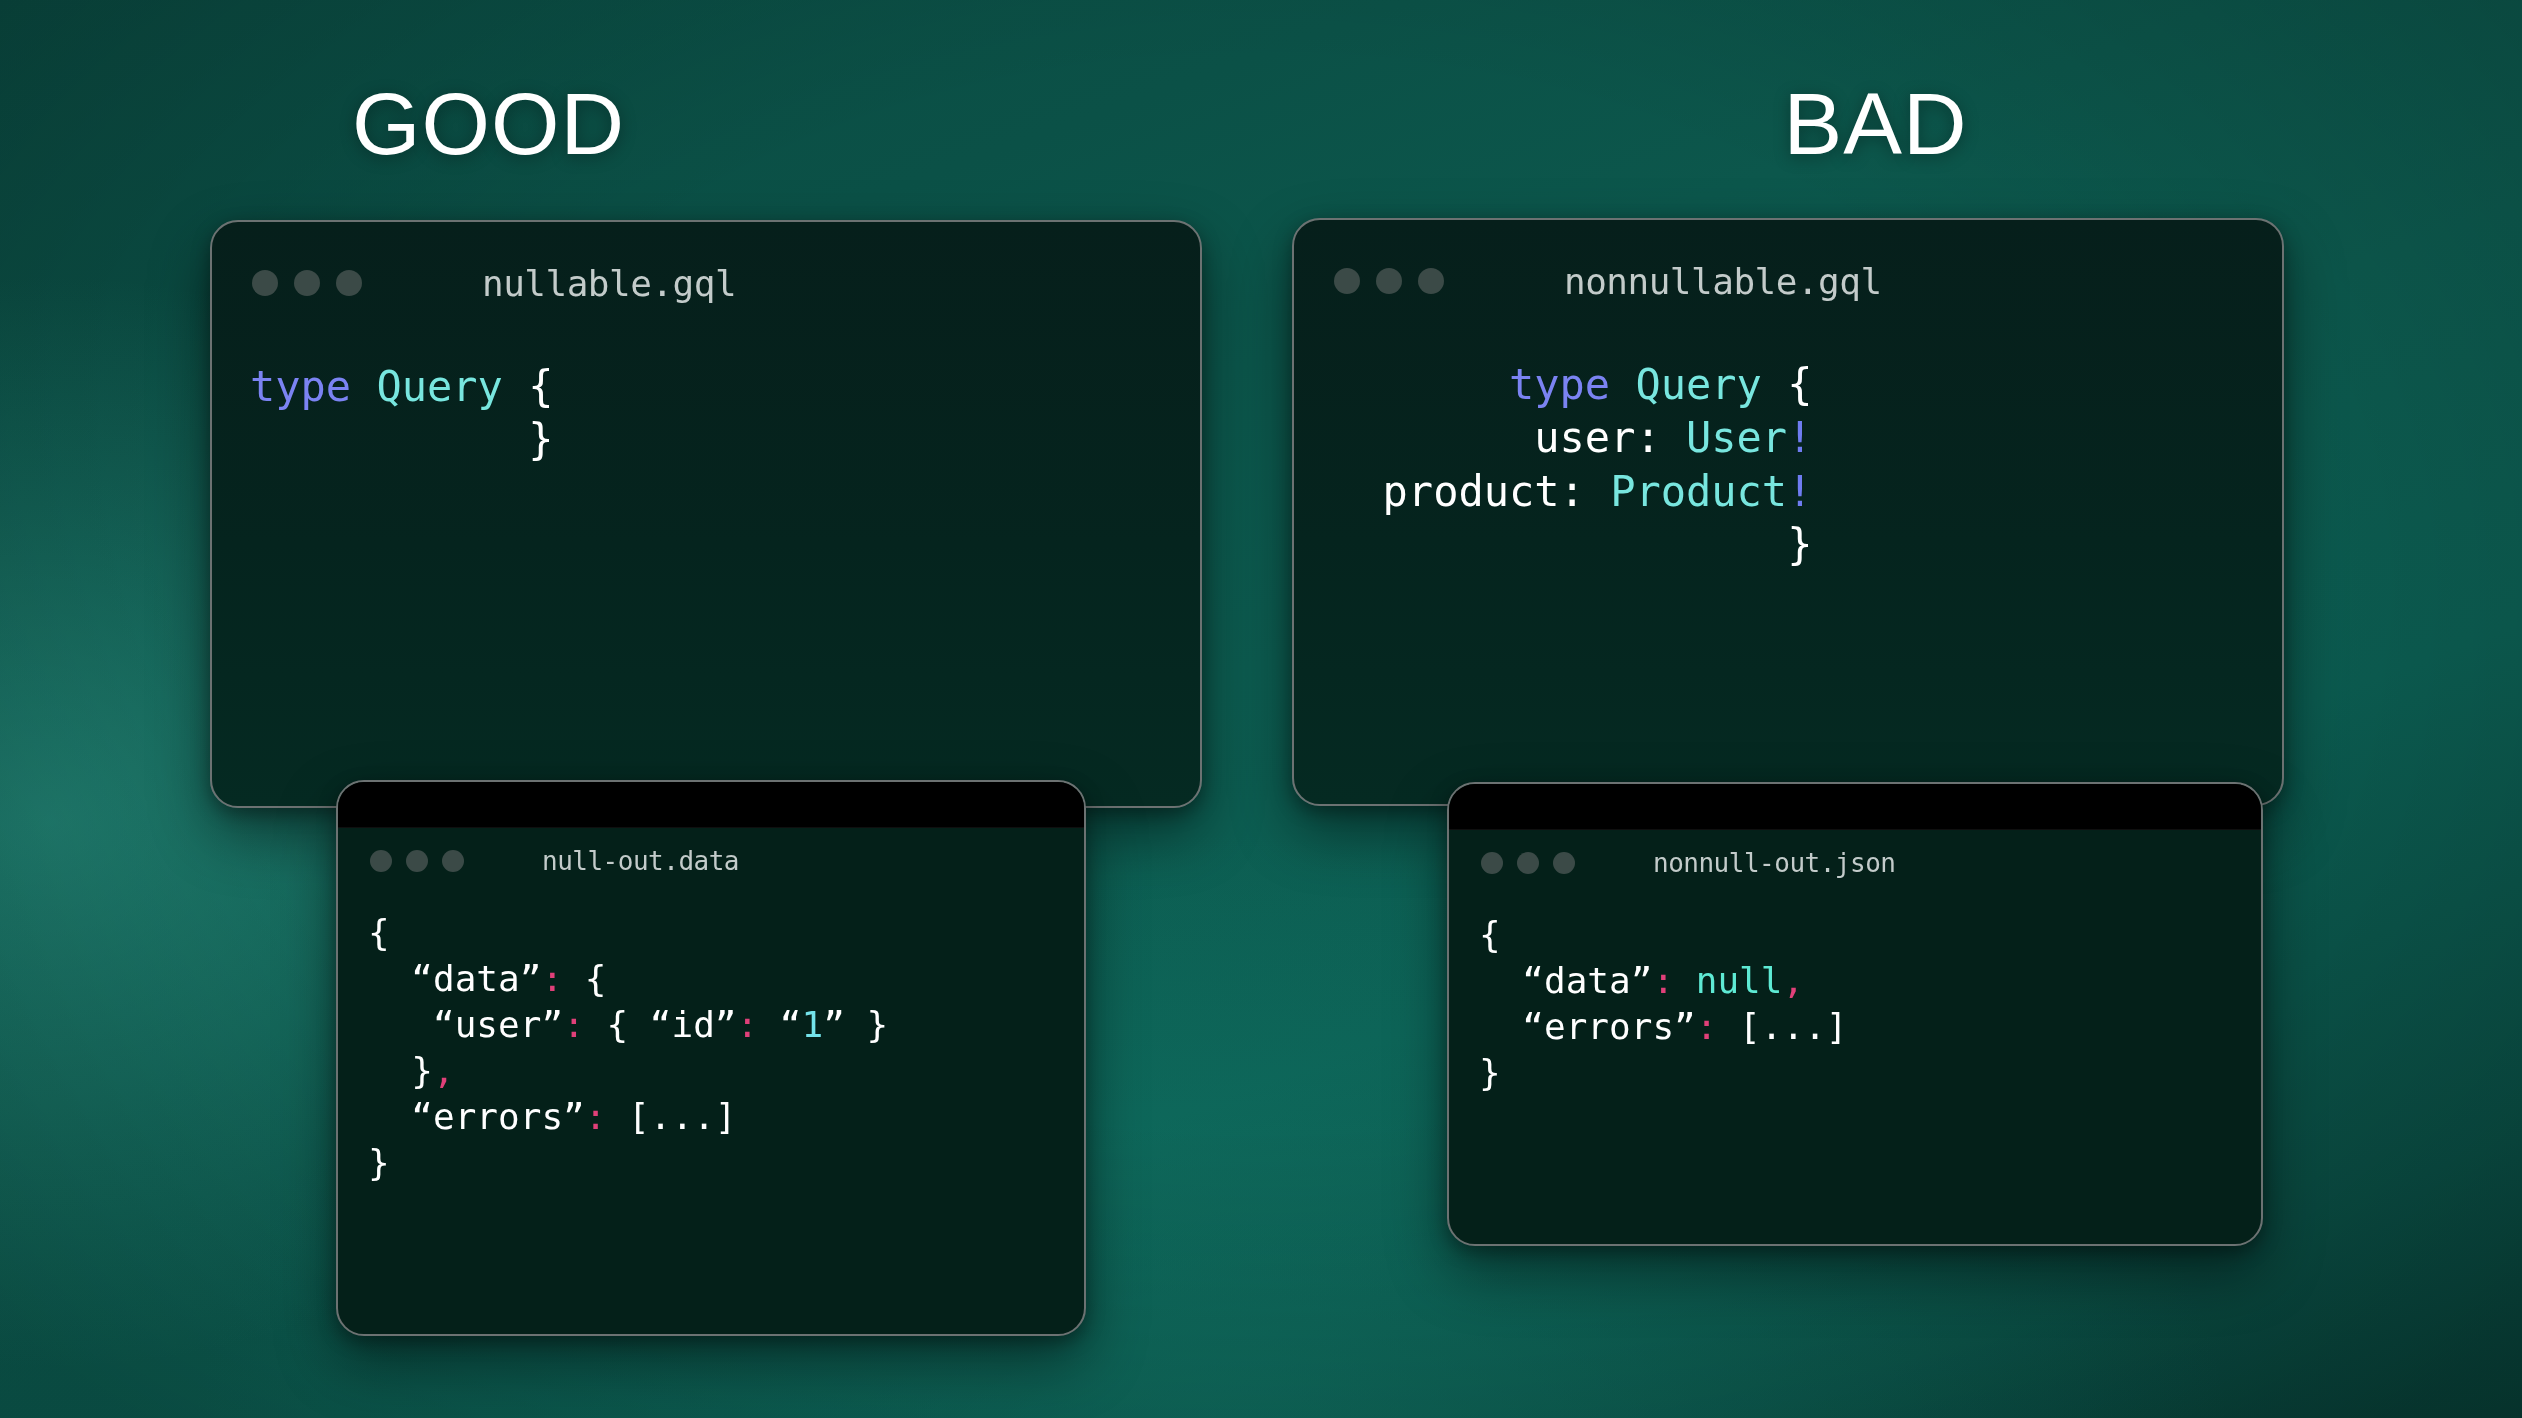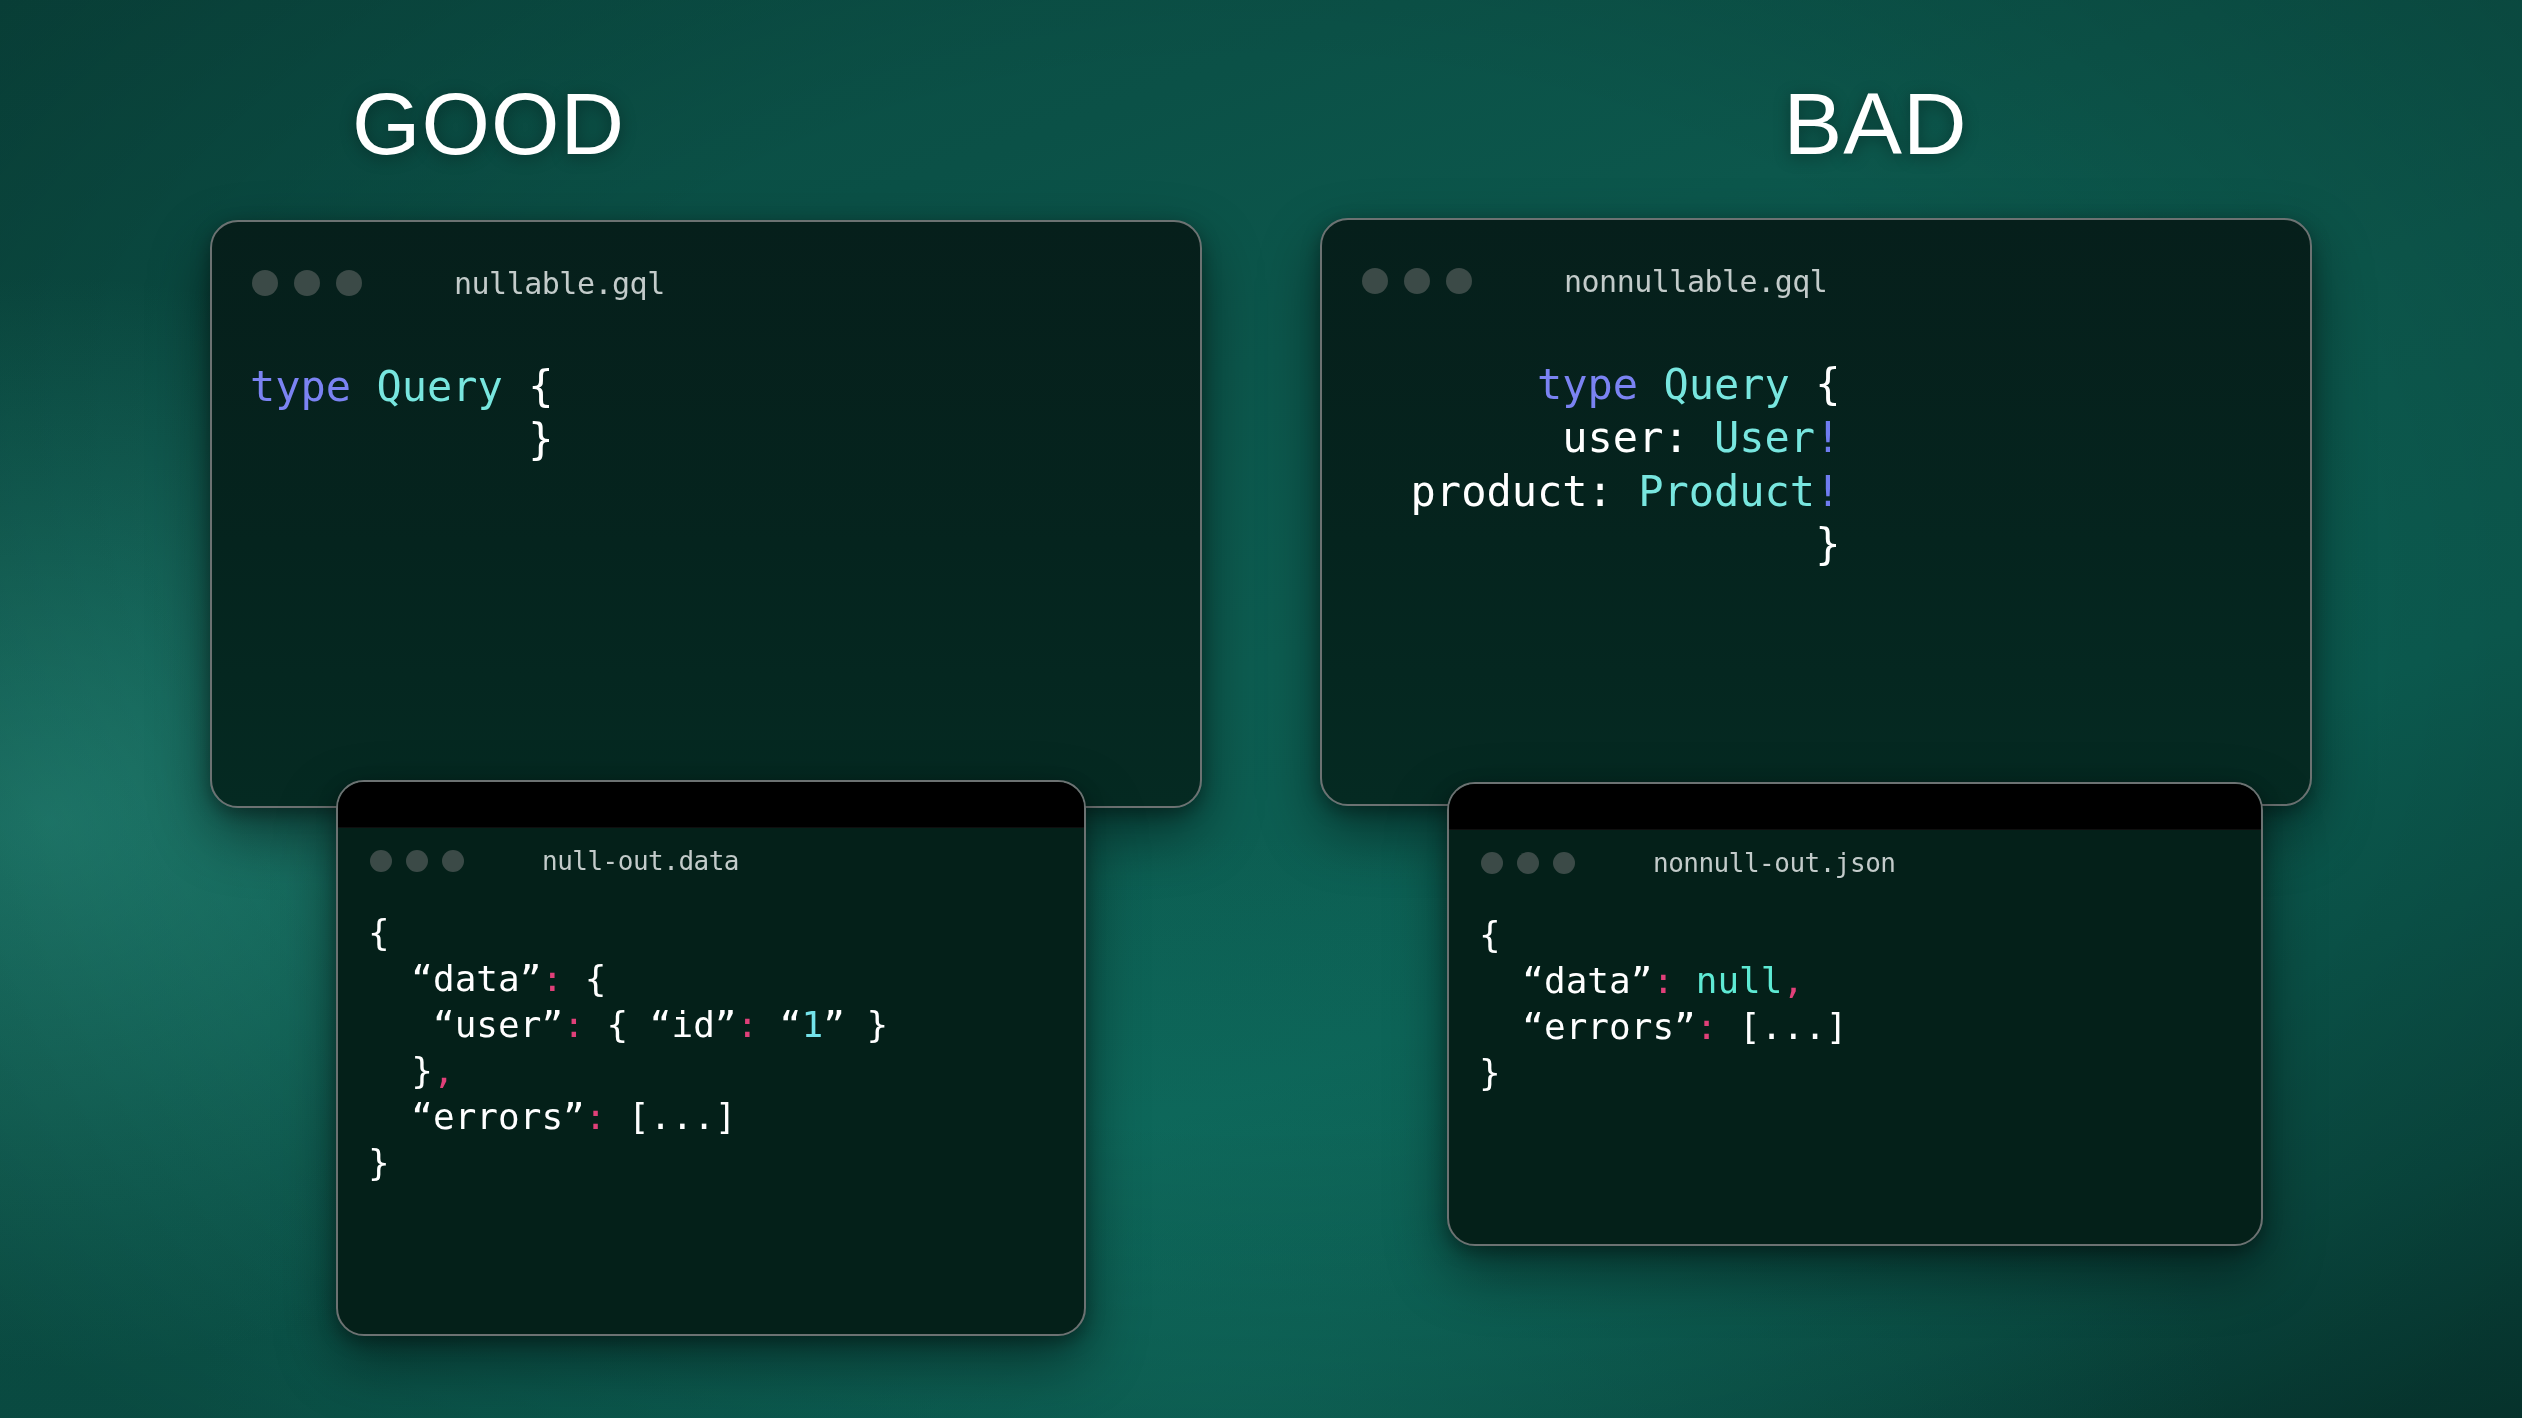--- a/index.html
+++ b/index.html
@@ -92,21 +92,21 @@
     display: block;
   }
   .schema-card .dot { width: 26px; height: 26px; }
   .json-card   .dot { width: 22px; height: 22px; }
 
   .window-title {
     color: #c3cbca;
     font-family: "DejaVu Sans Mono", monospace;
     white-space: pre;
   }
-  .schema-card .window-title { font-size: 30px; margin-left: 92px; letter-spacing: -0.5px; }
+  .schema-card .window-title { font-size: 36px; margin-left: 120px; letter-spacing: -0.5px; }
   .json-card   .window-title { font-size: 26px; margin-left: 78px; letter-spacing: -0.5px; }
 
   
   .code {
     position: absolute;
     font-family: "DejaVu Sans Mono", monospace;
     color: #ffffff;
     white-space: pre;
   }
   .schema-card .code {
@@ -130,21 +130,21 @@
   .tok-punct   { color: #ffffff; }
   .tok-colon   { color: #e04079; }   
   .tok-comma   { color: #e04079; }
   .tok-str     { color: #ffffff; }
   .tok-num     { color: #74e3ea; }   
   .tok-null    { color: #5eead4; }
 
   
   #card-nullable-gql    { left: 210px;  top: 220px;  width: 992px;  height: 588px; }
   #card-null-out-json   { left: 336px;  top: 780px;  width: 750px;  height: 556px; }
-  #card-nonnullable-gql { left: 1320px; top: 218px;  width: 992px;  height: 588px; }
+  #card-nonnullable-gql { left: 1292px; top: 218px;  width: 992px;  height: 588px; }
   #card-nonnull-out-json{ left: 1447px; top: 782px;  width: 816px;  height: 464px; }
 </style>
 </head>
 <body>
 
 <div id="bg-layer"></div>
 <div id="bg-vignette"></div>
 
 <div class="column" id="column-good">
 

